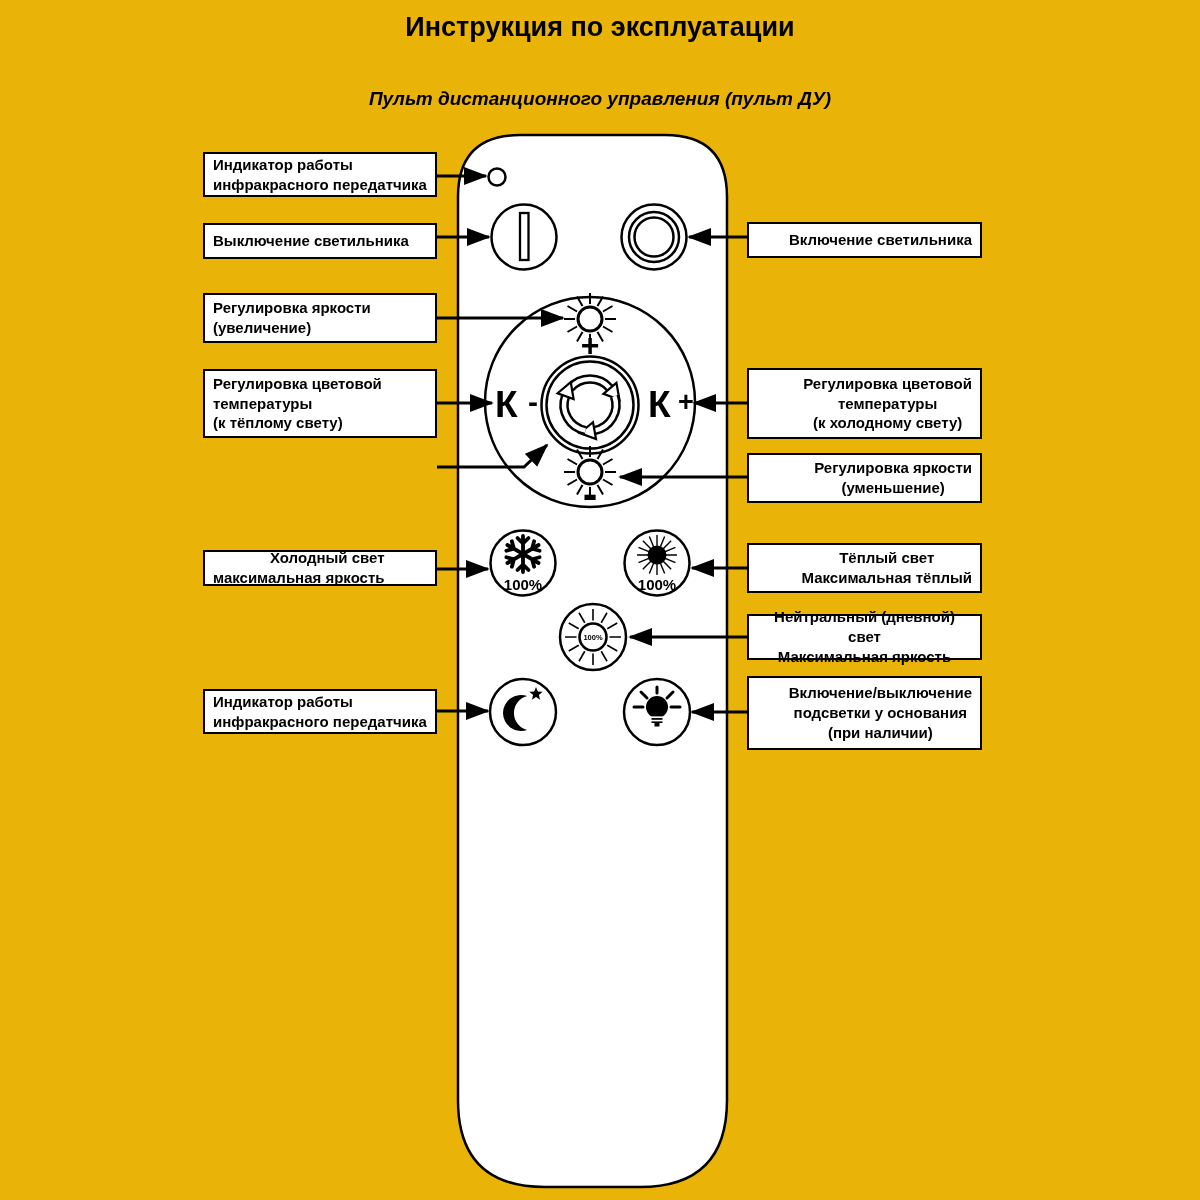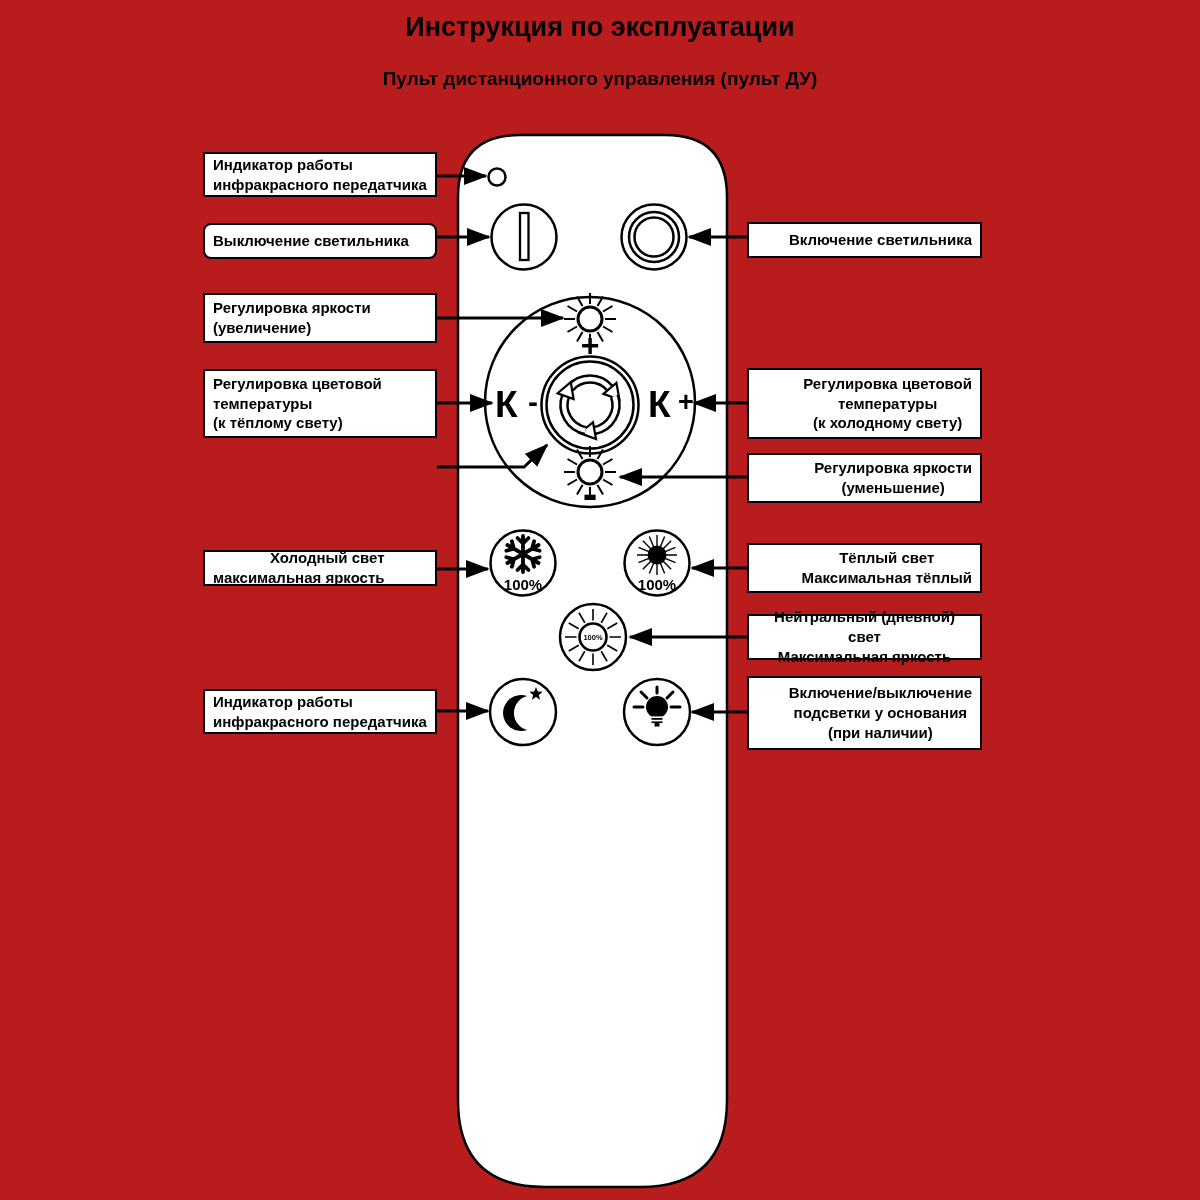--- a/index.html
+++ b/index.html
@@ -1,42 +1,42 @@
 <!DOCTYPE html>
 <html><head>
 <meta charset="utf-8">
 <style>
   html,body{margin:0;padding:0;background:#ffffff;}
   body{width:1200px;height:1200px;font-family:"Liberation Sans",sans-serif;color:#000;}
-  .stage{position:relative;width:1200px;height:1200px;background:#b91c1c;overflow:hidden;}
+  .stage{position:relative;width:1200px;height:1200px;background:#eab308;overflow:hidden;}
   .page-title{position:absolute;top:12px;left:0;width:100%;text-align:center;
     font-size:27px;font-weight:bold;}
-  .page-subtitle{position:absolute;top:68px;left:0;width:100%;text-align:center;
-    font-size:19px;font-weight:bold;}
+  .page-subtitle{position:absolute;top:88px;left:0;width:100%;text-align:center;
+    font-size:19px;font-weight:bold;font-style:italic;}
   .label-box{position:absolute;box-sizing:border-box;border:2px solid #000;background:#fff;
     font-size:15px;font-weight:bold;line-height:1.33;white-space:pre-line;
     display:flex;align-items:center;padding:16px 8px;}
   .label-box.left{left:203px;width:234px;text-align:left;justify-content:flex-start;}
   .label-box.right{left:747px;width:235px;text-align:center;justify-content:flex-end;}
   svg.diagram{position:absolute;left:0;top:0;}
   .arrow{stroke:#000;stroke-width:3;fill:none;}
   .outline{stroke:#000;stroke-width:2.5;fill:#fff;}
   .svg-bold{font-family:"Liberation Sans",sans-serif;font-weight:bold;fill:#000;}
 </style>
 </head>
 <body>
 
 <div class="stage">
 
   <div class="page-title">Инструкция по эксплуатации</div>
   <div class="page-subtitle">Пульт дистанционного управления (пульт ДУ)</div>
 
   <div class="label-box left" style="top:152px;height:45px;">Индикатор работы
 инфракрасного передатчика</div>
-  <div class="label-box left" style="top:223px;height:29px;border-radius:8px;">Выключение светильника</div>
+  <div class="label-box left" style="top:223px;height:29px;">Выключение светильника</div>
   <div class="label-box left" style="top:293px;height:50px;">Регулировка яркости
 (увеличение)</div>
   <div class="label-box left" style="top:369px;height:69px;">Регулировка цветовой
 температуры
 (к тёплому свету)</div>
   <div class="label-box left" style="top:550px;height:31px;text-align:right;">Холодный свет
 максимальная яркость</div>
   <div class="label-box left" style="top:689px;height:45px;">Индикатор работы
 инфракрасного передатчика</div>
 

